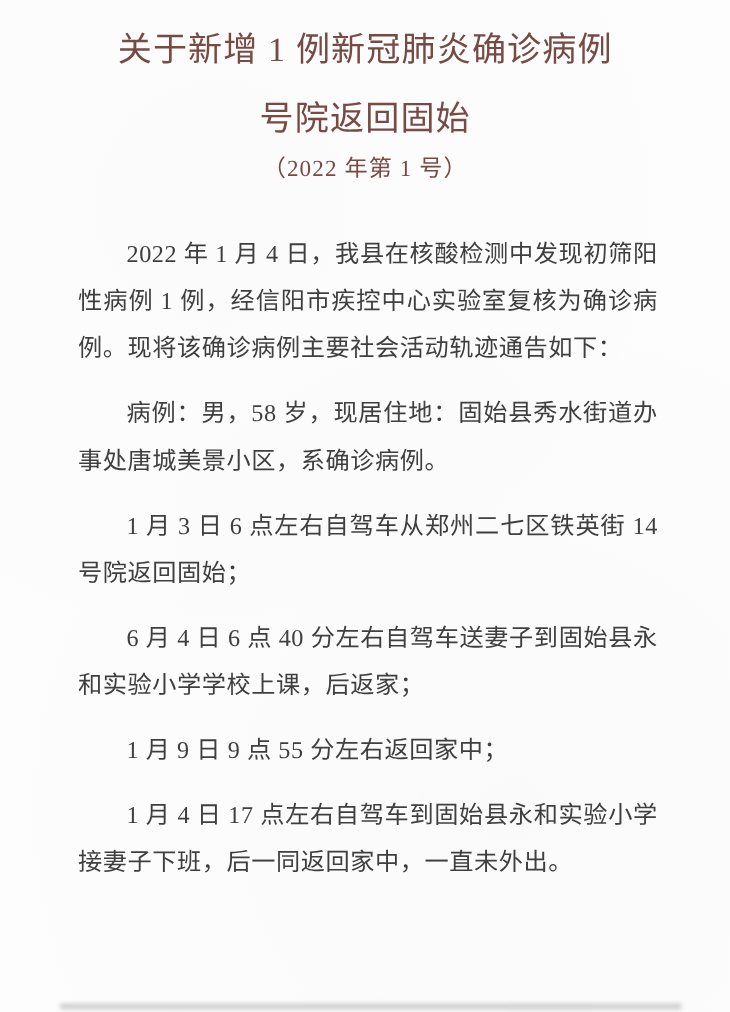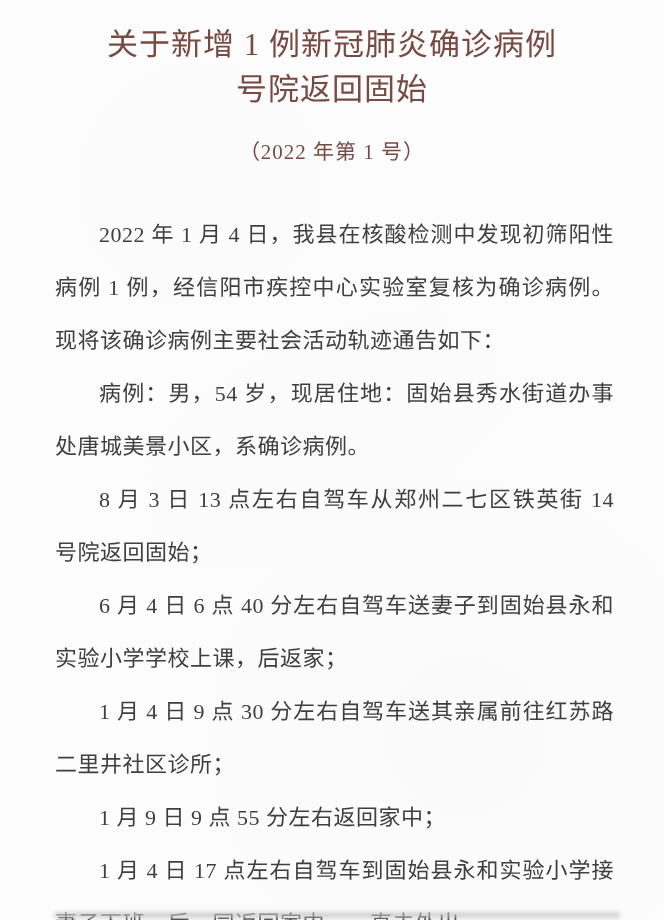--- a/index.html
+++ b/index.html
@@ -23,37 +23,38 @@
     margin: 22px 40px 0 40px;
     text-align: center;
     color: #774a43;
     font-size: 31px;
     line-height: 45px;
     font-weight: 500;
     letter-spacing: 1px;
   }
   .title .title-line {
     display: block;
+    margin-top: 18px;
   }
   .issue-number {
-    margin-top: 26px;
+    margin-top: 9px;
     text-align: center;
     color: #774a43;
     font-size: 21px;
     line-height: 28px;
     font-weight: 400;
     letter-spacing: 1px;
   }
   .body-text {
     margin: 42px 50px 0 55px;
   }
   .body-text p {
-    margin: 0;
+    margin: 16px;
     font-size: 22px;
-    line-height: 53px;
+    line-height: 43px;
     color: #3f3f3f;
     text-align: justify;
     text-indent: 2em;
     letter-spacing: 0.5px;
   }
   .scan-shadow {
     position: absolute;
     bottom: 2px;
     left: 54px;
     right: 44px;
@@ -71,23 +72,22 @@
 
   <h1 class="title">
     <span class="title-line">关于新增 1 例新冠肺炎确诊病例</span>
     <span class="title-line">号院返回固始</span>
   </h1>
 
   <div class="issue-number">（2022 年第 1 号）</div>
 
   <div class="body-text">
     <p>2022 年 1 月 4 日，我县在核酸检测中发现初筛阳性病例 1 例，经信阳市疾控中心实验室复核为确诊病例。现将该确诊病例主要社会活动轨迹通告如下：</p>
-    <p>病例：男，54 岁，现居住地：固始县秀水街道办事处唐城美景小区，系确诊病例。</p>
-    <p>8 月 3 日 13 点左右自驾车从郑州二七区铁英街 14 号院返回固始；</p>
+    <p>病例：男，58 岁，现居住地：固始县秀水街道办事处唐城美景小区，系确诊病例。</p>
+    <p>1 月 3 日 6 点左右自驾车从郑州二七区铁英街 14 号院返回固始；</p>
     <p>6 月 4 日 6 点 40 分左右自驾车送妻子到固始县永和实验小学学校上课，后返家；</p>
-    <p>1 月 4 日 9 点 30 分左右自驾车送其亲属前往红苏路二里井社区诊所；</p>
     <p>1 月 9 日 9 点 55 分左右返回家中；</p>
     <p>1 月 4 日 17 点左右自驾车到固始县永和实验小学接妻子下班，后一同返回家中，一直未外出。</p>
   </div>
 
   <div class="scan-shadow"></div>
 
 </div>
 
 </body></html>

